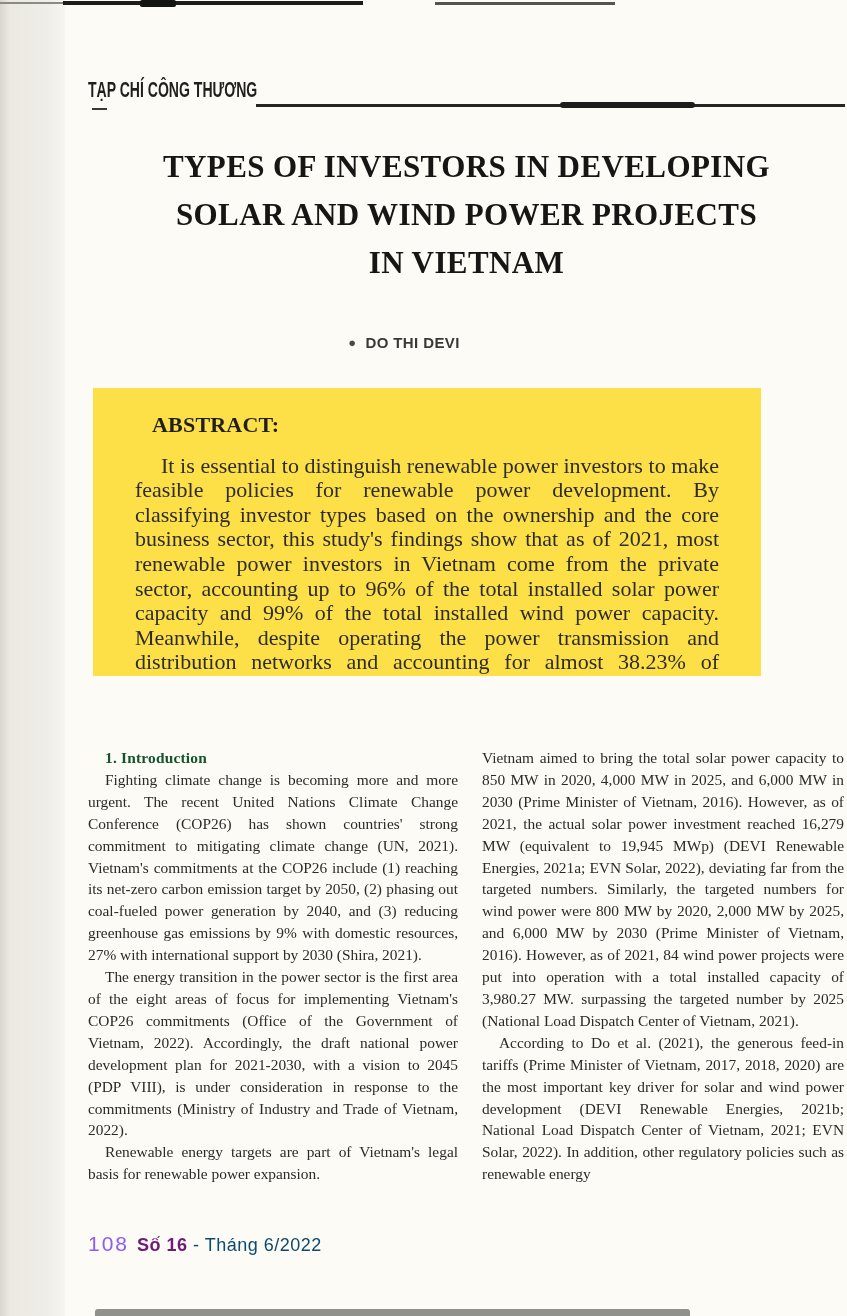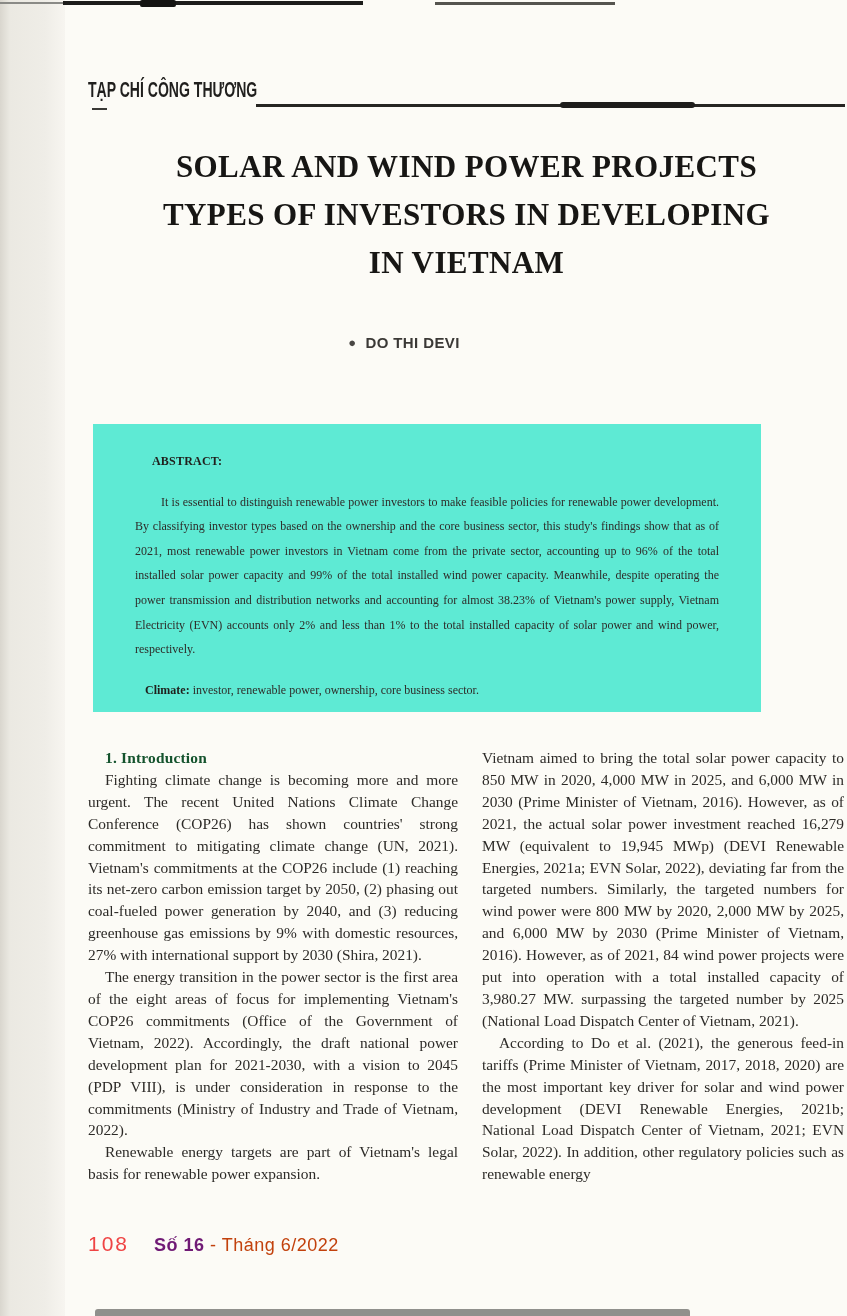--- a/index.html
+++ b/index.html
@@ -55,25 +55,25 @@
     font-family:"Liberation Sans", sans-serif;
     font-weight:bold;font-size:15px;color:#3b3936;
     letter-spacing:.4px;
   }
   .author-bullet{
     display:inline-block;
     font-size:13px;margin-right:9px;color:#494744;
     transform:translateY(-1px);
   }
   .abstract-box{
-    position:absolute;left:93px;top:424px;width:668px;height:288px;
-    background:#5eead4;
+    position:absolute;left:93px;top:388px;width:668px;height:288px;
+    background:#fde047;
     box-sizing:border-box;
     padding:25px 26px 0 26px;
-    font-size:12px;line-height:24.6px;
+    font-size:22px;line-height:24.6px;
     text-align:justify;color:#2e2c29;
     overflow:hidden;
   }
   .abstract-heading{
     font-weight:bold;margin:0 0 0 33px;letter-spacing:.2px;color:#201f1c;
   }
   .abstract-body{
     margin:16px;text-indent:26px;
   }
   .abstract-keywords{
@@ -91,27 +91,27 @@
   .col p.no-indent{text-indent:0;}
   .section-heading{
     font-weight:bold;margin:0;text-indent:17px;color:#14532d;letter-spacing:.2px;
   }
   .page-footer{
     position:absolute;left:88px;top:1232px;
     font-family:"Liberation Sans", sans-serif;
     white-space:nowrap;
   }
   .footer-page-number{
-    font-size:21px;color:#ef4444;letter-spacing:2px;margin-right:25px;
+    font-size:21px;color:#8b5cf6;letter-spacing:2px;margin-right:8px;
   }
   .footer-issue{
     font-size:18px;font-weight:bold;color:#701a75;letter-spacing:.5px;
   }
   .footer-date{
-    font-size:18px;color:#c2410c;letter-spacing:.5px;
+    font-size:18px;color:#0c4a6e;letter-spacing:.5px;
   }
   .bottom-scan-bar{
     position:absolute;left:95px;bottom:0;width:595px;height:7px;
     background:#7c7c79;border-radius:3px 3px 0 0;opacity:.85;
   }
 </style>
 </head>
 <body>
 
 <div class="page">
@@ -121,22 +121,22 @@
   <div class="scan-mark-top-black"></div>
   <div class="scan-mark-top-blob"></div>
   <div class="scan-mark-top-gray"></div>
 
   <div class="journal-name">TẠP CHÍ CÔNG THƯƠNG</div>
   <div class="header-rule"></div>
   <div class="header-rule-blob"></div>
   <div class="header-rule-dash"></div>
 
   <div class="paper-title">
+    <div>TYPES OF INVESTORS IN DEVELOPING</div>
     <div>SOLAR AND WIND POWER PROJECTS</div>
-    <div>TYPES OF INVESTORS IN DEVELOPING</div>
     <div>IN VIETNAM</div>
   </div>
 
   <div class="author-line">
     <span class="author-bullet">●</span><span>DO THI DEVI</span>
   </div>
 
   <div class="abstract-box">
     <p class="abstract-heading">ABSTRACT:</p>
     <p class="abstract-body">It is essential to distinguish renewable power investors to make feasible policies for renewable power development. By classifying investor types based on the ownership and the core business sector, this study's findings show that as of 2021, most renewable power investors in Vietnam come from the private sector, accounting up to 96% of the total installed solar power capacity and 99% of the total installed wind power capacity. Meanwhile, despite operating the power transmission and distribution networks and accounting for almost 38.23% of Vietnam's power supply, Vietnam Electricity (EVN) accounts only 2% and less than 1% to the total installed capacity of solar power and wind power, respectively.</p>

